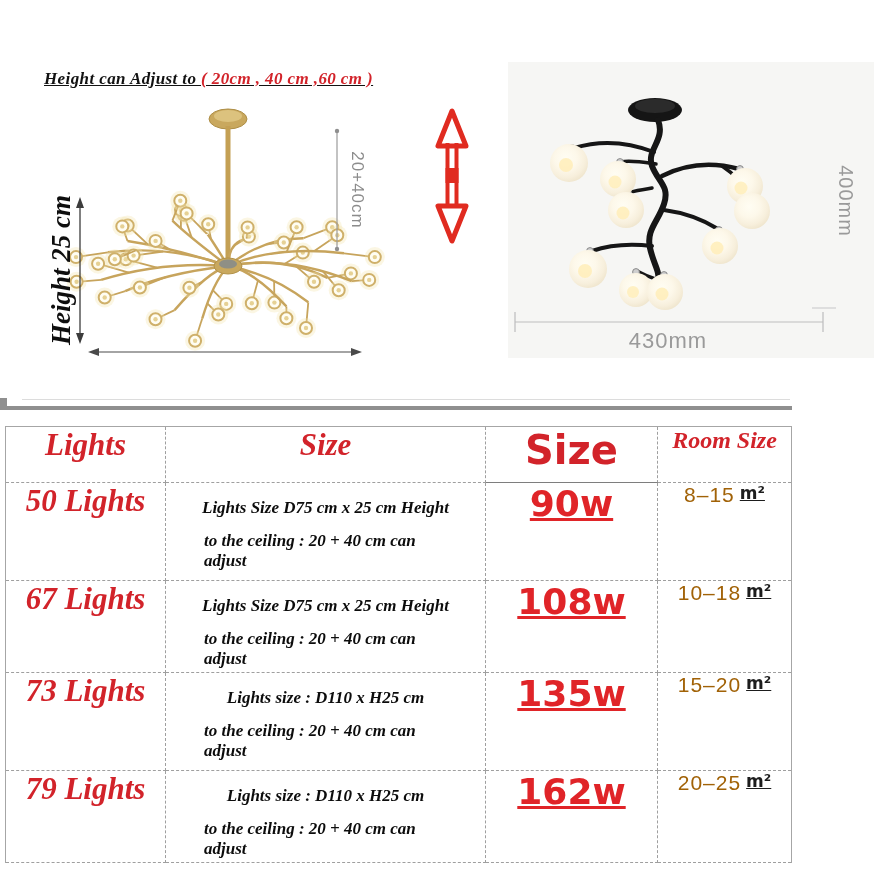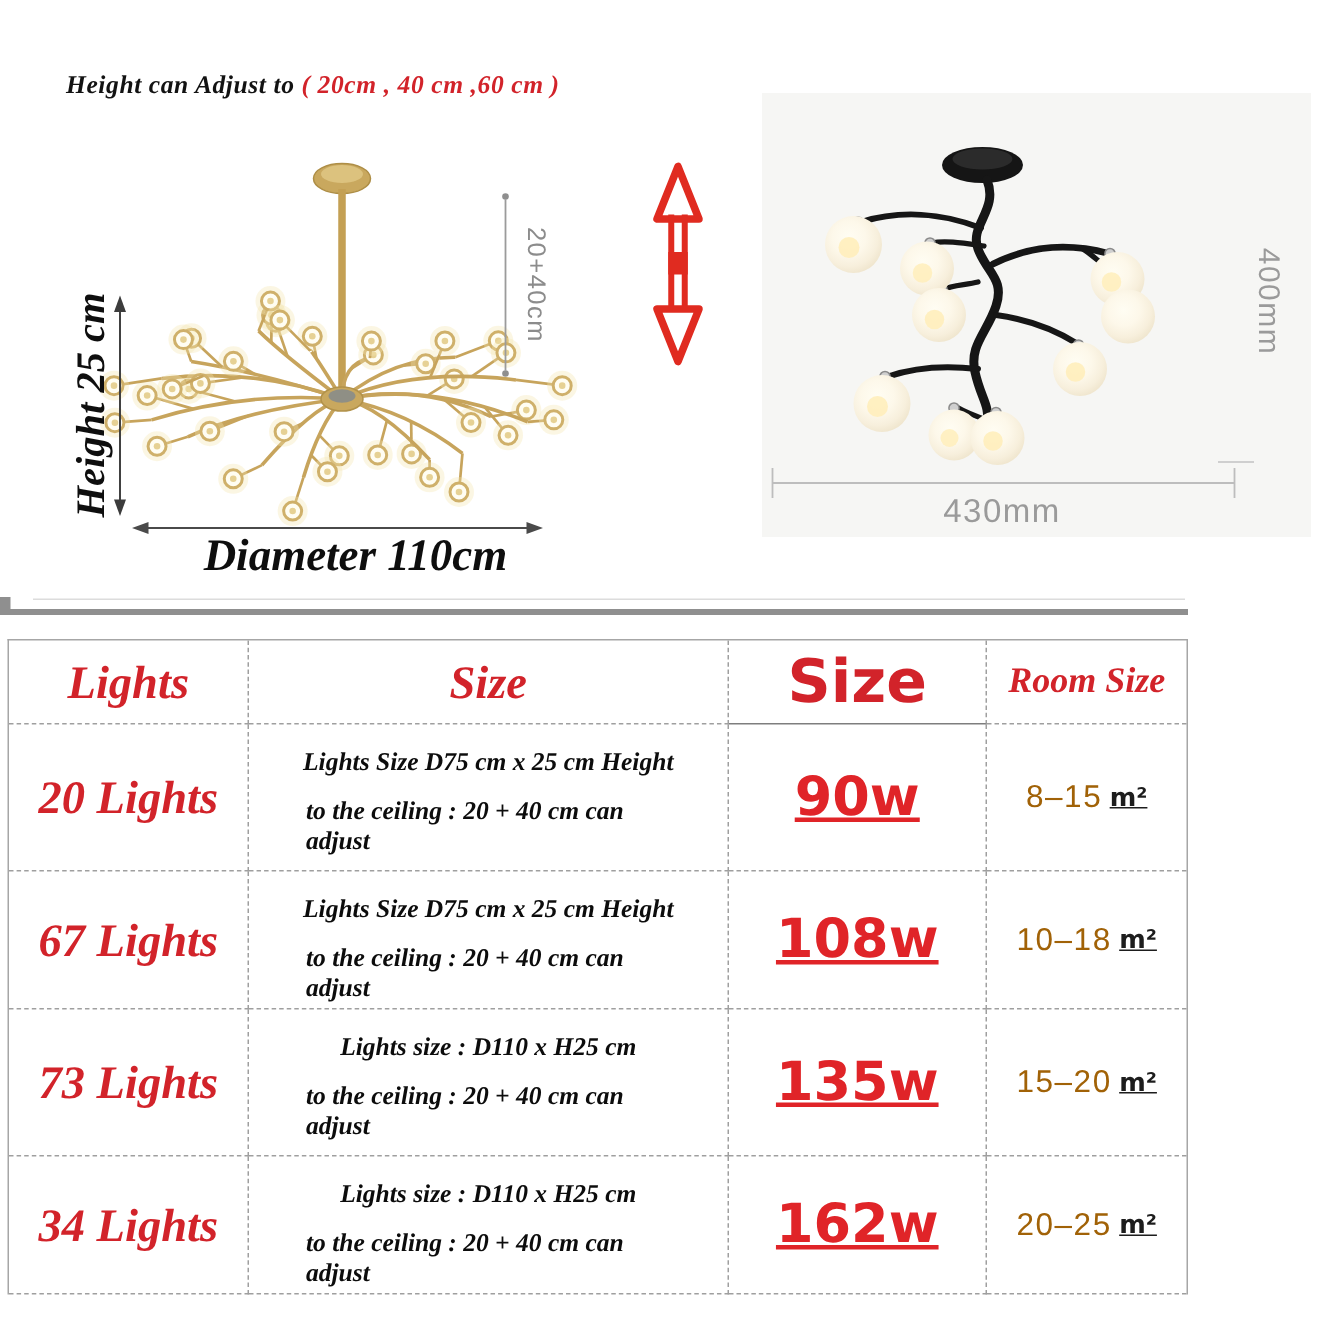--- a/index.html
+++ b/index.html
@@ -1,20 +1,20 @@
 <!DOCTYPE html>
 <html style="--red: #d2232a; --wattred: #e02428; --gold: #c7a45c; --gold_dark: #b2924a; --panel: #f6f6f4; --arrowred: #e02b20; --dim_gray: #9a9a9a;"><head>
 <meta charset="utf-8">
 <style>
   html,body{margin:0;padding:0;background:#fff;}
   #canvas{position:relative;width:895px;height:886px;background:#fff;overflow:hidden;
           font-family:"Liberation Sans",sans-serif;}
   
-  #title{position:absolute;left:44px;top:47px;white-space:nowrap;
-         font:italic 700 17px "Liberation Serif",serif;color:#121212;letter-spacing:.4px;}
+  #title{position:absolute;left:44px;top:69px;white-space:nowrap;
+         font:italic 700 17px "Liberation Serif",serif;color:#121212;letter-spacing:.4px;text-decoration:underline;}
   #title .red{color:var(--red);}
   
   #left-figure{position:absolute;left:30px;top:100px;width:370px;height:295px;}
   #height-label{position:absolute;left:61px;top:270px;transform:translate(-50%,-50%) rotate(-90deg);
          font:italic 700 27px "Liberation Serif",serif;color:#0e0e0e;white-space:nowrap;}
   #drop-label{position:absolute;left:357px;top:190px;transform:translate(-50%,-50%) rotate(90deg);
          font:400 17px "Liberation Sans",sans-serif;color:#8c8c8c;letter-spacing:1px;white-space:nowrap;}
   #diameter-label{position:absolute;left:103px;top:354px;width:268px;text-align:center;
          font:italic 700 30px "Liberation Serif",serif;color:#0e0e0e;white-space:nowrap;}
   #adjust-arrow{position:absolute;left:430px;top:105px;width:45px;height:140px;}
@@ -33,21 +33,21 @@
   
   #spec-table{position:absolute;left:5px;top:426px;width:785px;background:#fff;
         border:1px solid #a6a6a6;border-bottom:none;}
   .thead,.trow{display:grid;grid-template-columns:160px 320px 172px 133px;}
   .thead{height:56px;}
   #table-body .trow:nth-child(1){height:98px;}
   #table-body .trow:nth-child(2){height:92px;}
   #table-body .trow:nth-child(3){height:98px;}
   #table-body .trow:nth-child(4){height:92px;}
   .cell{border-right:1px dashed #9f9f9f;border-bottom:1px dashed #9f9f9f;
-        display:flex;align-items:center;justify-content:center;min-width:0;}
+        display:flex;align-items:flex-start;justify-content:center;min-width:0;}
   .cell:nth-child(4){border-right:none;}
   .h-lights,.h-size{font:italic 700 31px "Liberation Serif",serif;color:var(--red);}
   .h-watt{font:700 40px "DejaVu Sans",sans-serif;color:var(--red);}
   .h-room{font:italic 700 24px "Liberation Serif",serif;color:var(--red);white-space:nowrap;}
   .hcell.watt-h{border-bottom:1px solid #7e7e7e;}
   .lights-label{font:italic 700 31px "Liberation Serif",serif;color:var(--red);white-space:nowrap;}
   .c-size{display:block;padding-top:15px;}
   .size-l1{font:italic 700 17px "Liberation Serif",serif;color:#0c0c0c;text-align:center;white-space:nowrap;}
   .size-l2{font:italic 700 17px "Liberation Serif",serif;color:#0c0c0c;padding-left:38px;margin-top:13px;white-space:nowrap;}
   .size-l3{font:italic 700 17px "Liberation Serif",serif;color:#0c0c0c;padding-left:38px;white-space:nowrap;}
@@ -232,21 +232,20 @@
           <circle cx="344.8" cy="157.1" r="6" fill="#fffdf2" stroke="#cfb06a" stroke-width="2"></circle>
           <circle cx="344.8" cy="157.1" r="2.2" fill="#e6d194"></circle>
         </g>
       <ellipse cx="198" cy="166" rx="14" ry="8" fill="#c9a85e" stroke="#b2924a" stroke-width="1"></ellipse>
       <ellipse cx="198" cy="164" rx="9" ry="4.5" fill="#8f8f85"></ellipse>
     </svg>
   </div>
 
   <div id="height-label">Height 25 cm</div>
   <div id="drop-label">20+40cm</div>
-  <div id="diameter-label">Diameter 110cm</div>
 
   <svg id="adjust-arrow" viewBox="0 0 45 140">
     <path d="M22 6 L8 41 L36 41 Z" fill="#ffffff" stroke="var(--arrowred)" stroke-width="5" stroke-linejoin="round"></path>
     <line x1="17.5" y1="38" x2="17.5" y2="104" stroke="var(--arrowred)" stroke-width="4"></line>
     <line x1="26.5" y1="38" x2="26.5" y2="104" stroke="var(--arrowred)" stroke-width="4"></line>
     <rect x="15.5" y="63" width="13" height="15" fill="var(--arrowred)"></rect>
     <path d="M22 136 L8 101 L36 101 Z" fill="#ffffff" stroke="var(--arrowred)" stroke-width="5" stroke-linejoin="round"></path>
   </svg>
 
   <div id="right-figure">
@@ -348,21 +347,21 @@
       <div class="cell hcell watt-h">
           <span class="h-watt">Size</span>
         </div>
       <div class="cell hcell">
           <span class="h-room">Room Size</span>
         </div>
     </div>
     <div id="table-body">
     <div class="trow">
       <div class="cell">
-        <span class="lights-label">20 Lights</span>
+        <span class="lights-label">50 Lights</span>
       </div>
       <div class="cell c-size">
         <div class="size-l1">Lights Size  D75 cm x 25 cm Height</div>
         <div class="size-l2">to the ceiling : 20 + 40 cm can</div>
         <div class="size-l3">adjust</div>
       </div>
       <div class="cell">
         <span class="watt-label">90w</span>
       </div>
       <div class="cell">
@@ -402,21 +401,21 @@
         <span class="watt-label">135w</span>
       </div>
       <div class="cell">
         <span class="room-val">15–20</span>
         <span class="room-unit">m²</span>
       </div>
     </div>
 
     <div class="trow">
       <div class="cell">
-        <span class="lights-label">34 Lights</span>
+        <span class="lights-label">79 Lights</span>
       </div>
       <div class="cell c-size">
         <div class="size-l1">Lights size : D110 x H25 cm</div>
         <div class="size-l2">to the ceiling : 20 + 40 cm can</div>
         <div class="size-l3">adjust</div>
       </div>
       <div class="cell">
         <span class="watt-label">162w</span>
       </div>
       <div class="cell">

